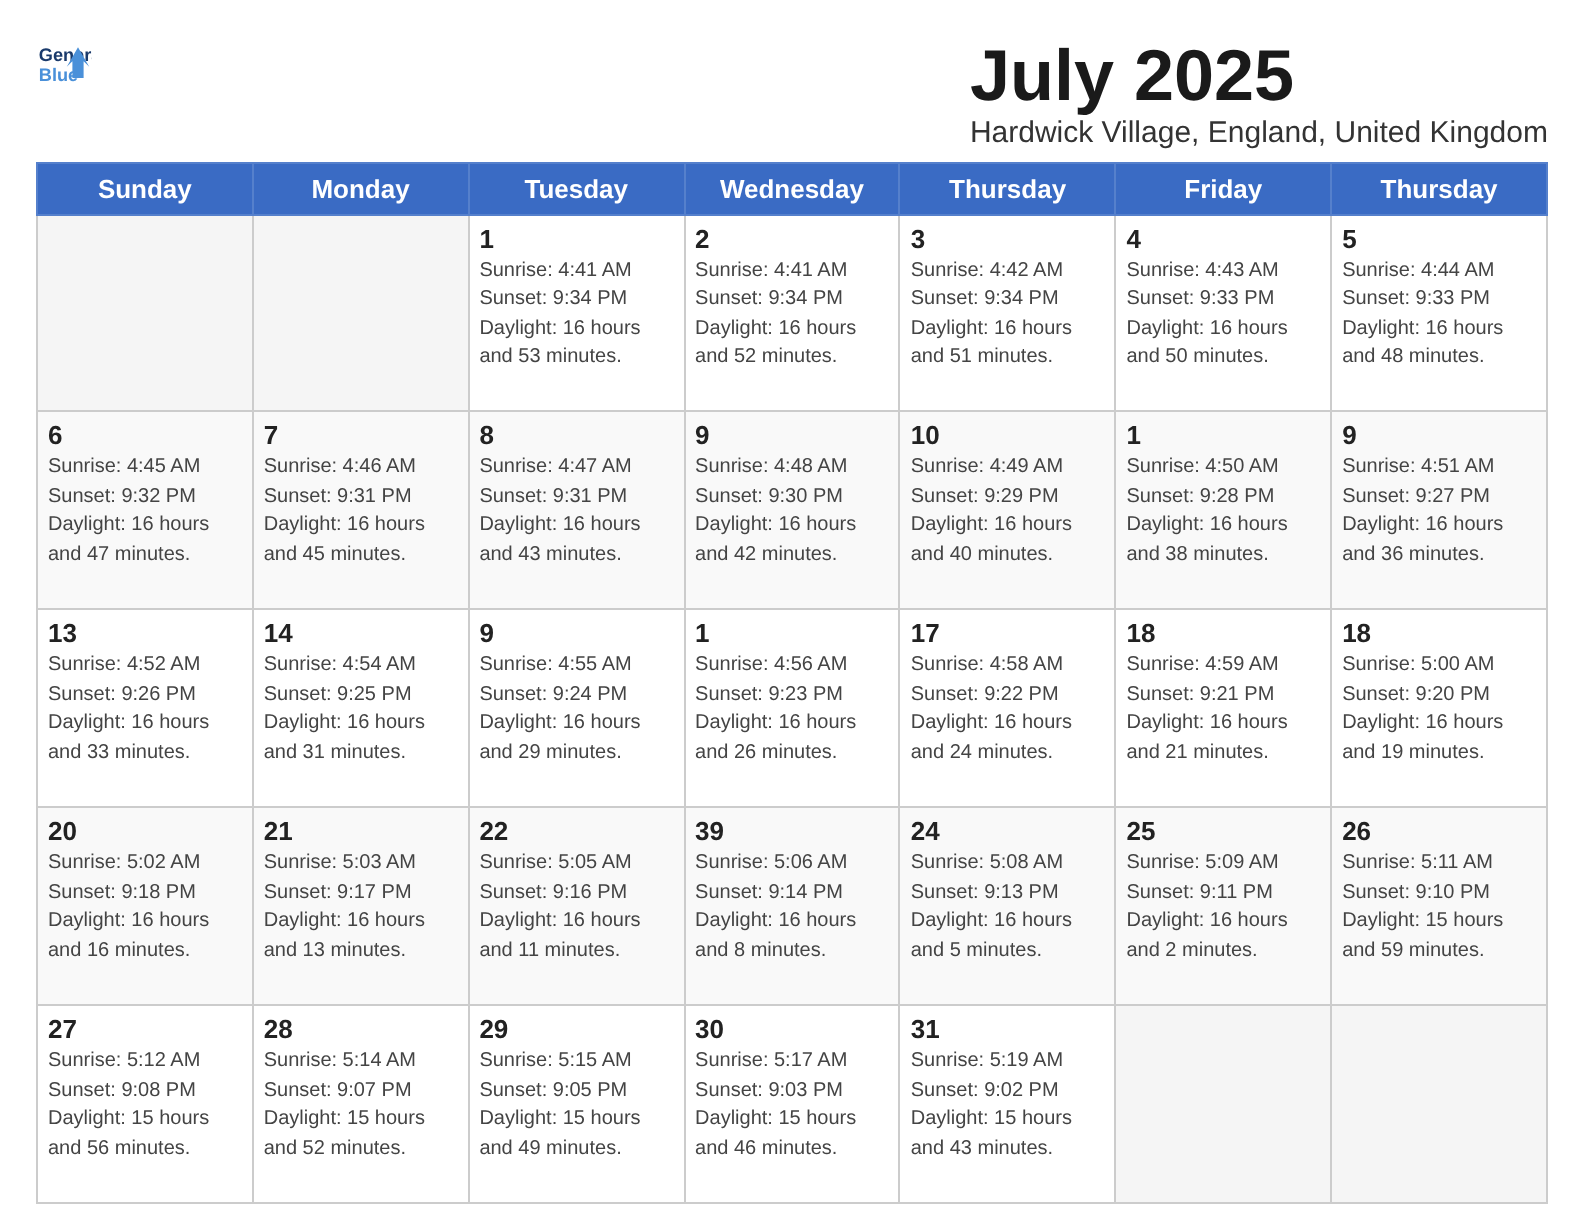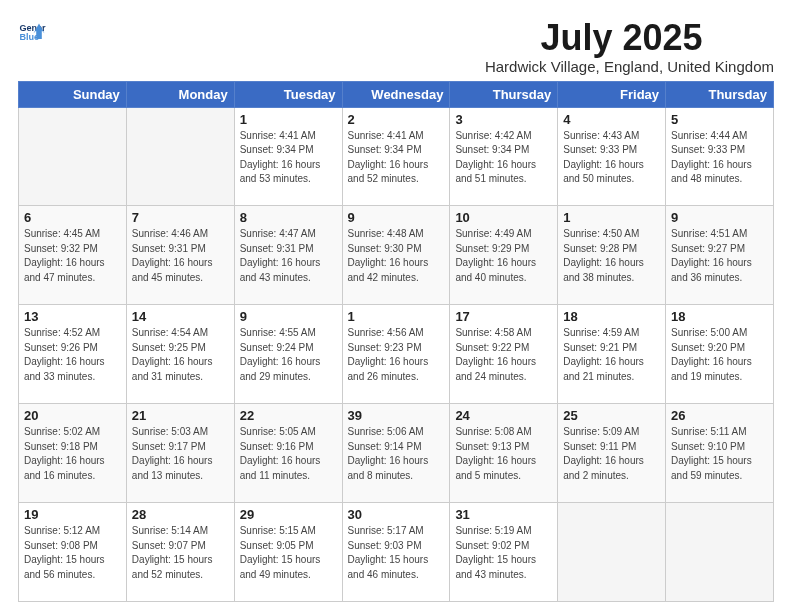--- a/index.html
+++ b/index.html
@@ -26,45 +26,44 @@
     .logo {
       display: flex;
       align-items: center;
       gap: 4px;
     }
     .logo-icon {
       width: 28px;
       height: 28px;
     }
     .title-section {
-      text-align: center;
+      text-align: left;
     }
     .main-title {
       font-size: 36px;
       font-weight: bold;
       color: #1a1a1a;
       line-height: 1.1;
     }
     .subtitle {
       font-size: 15px;
       color: #333;
       font-weight: normal;
-      margin-left: 16px;
     }
     .calendar {
       flex: 1;
       border: 1px solid #ccc;
       border-collapse: collapse;
       width: 100%;
       table-layout: fixed;
     }
     .calendar th {
       background: #3a6bc4;
       color: white;
-      text-align: right;
+      text-align: center;
       padding: 5px 6px;
       font-size: 13px;
       font-weight: bold;
       border: 1px solid #5580cc;
     }
     .calendar td {
       border: 1px solid #ccc;
       vertical-align: top;
       padding: 4px 5px;
       height: 90px;
@@ -231,21 +230,21 @@
             <span class="day-num">25</span>
             <div class="day-info">Sunrise: 5:09 AM<br>Sunset: 9:11 PM<br>Daylight: 16 hours<br>and 2 minutes.</div>
           </td>
           <td>
             <span class="day-num">26</span>
             <div class="day-info">Sunrise: 5:11 AM<br>Sunset: 9:10 PM<br>Daylight: 15 hours<br>and 59 minutes.</div>
           </td>
         </tr>
         <tr>
           <td>
-            <span class="day-num">19</span>
+            <span class="day-num">27</span>
             <div class="day-info">Sunrise: 5:12 AM<br>Sunset: 9:08 PM<br>Daylight: 15 hours<br>and 56 minutes.</div>
           </td>
           <td>
             <span class="day-num">28</span>
             <div class="day-info">Sunrise: 5:14 AM<br>Sunset: 9:07 PM<br>Daylight: 15 hours<br>and 52 minutes.</div>
           </td>
           <td>
             <span class="day-num">29</span>
             <div class="day-info">Sunrise: 5:15 AM<br>Sunset: 9:05 PM<br>Daylight: 15 hours<br>and 49 minutes.</div>
           </td>

